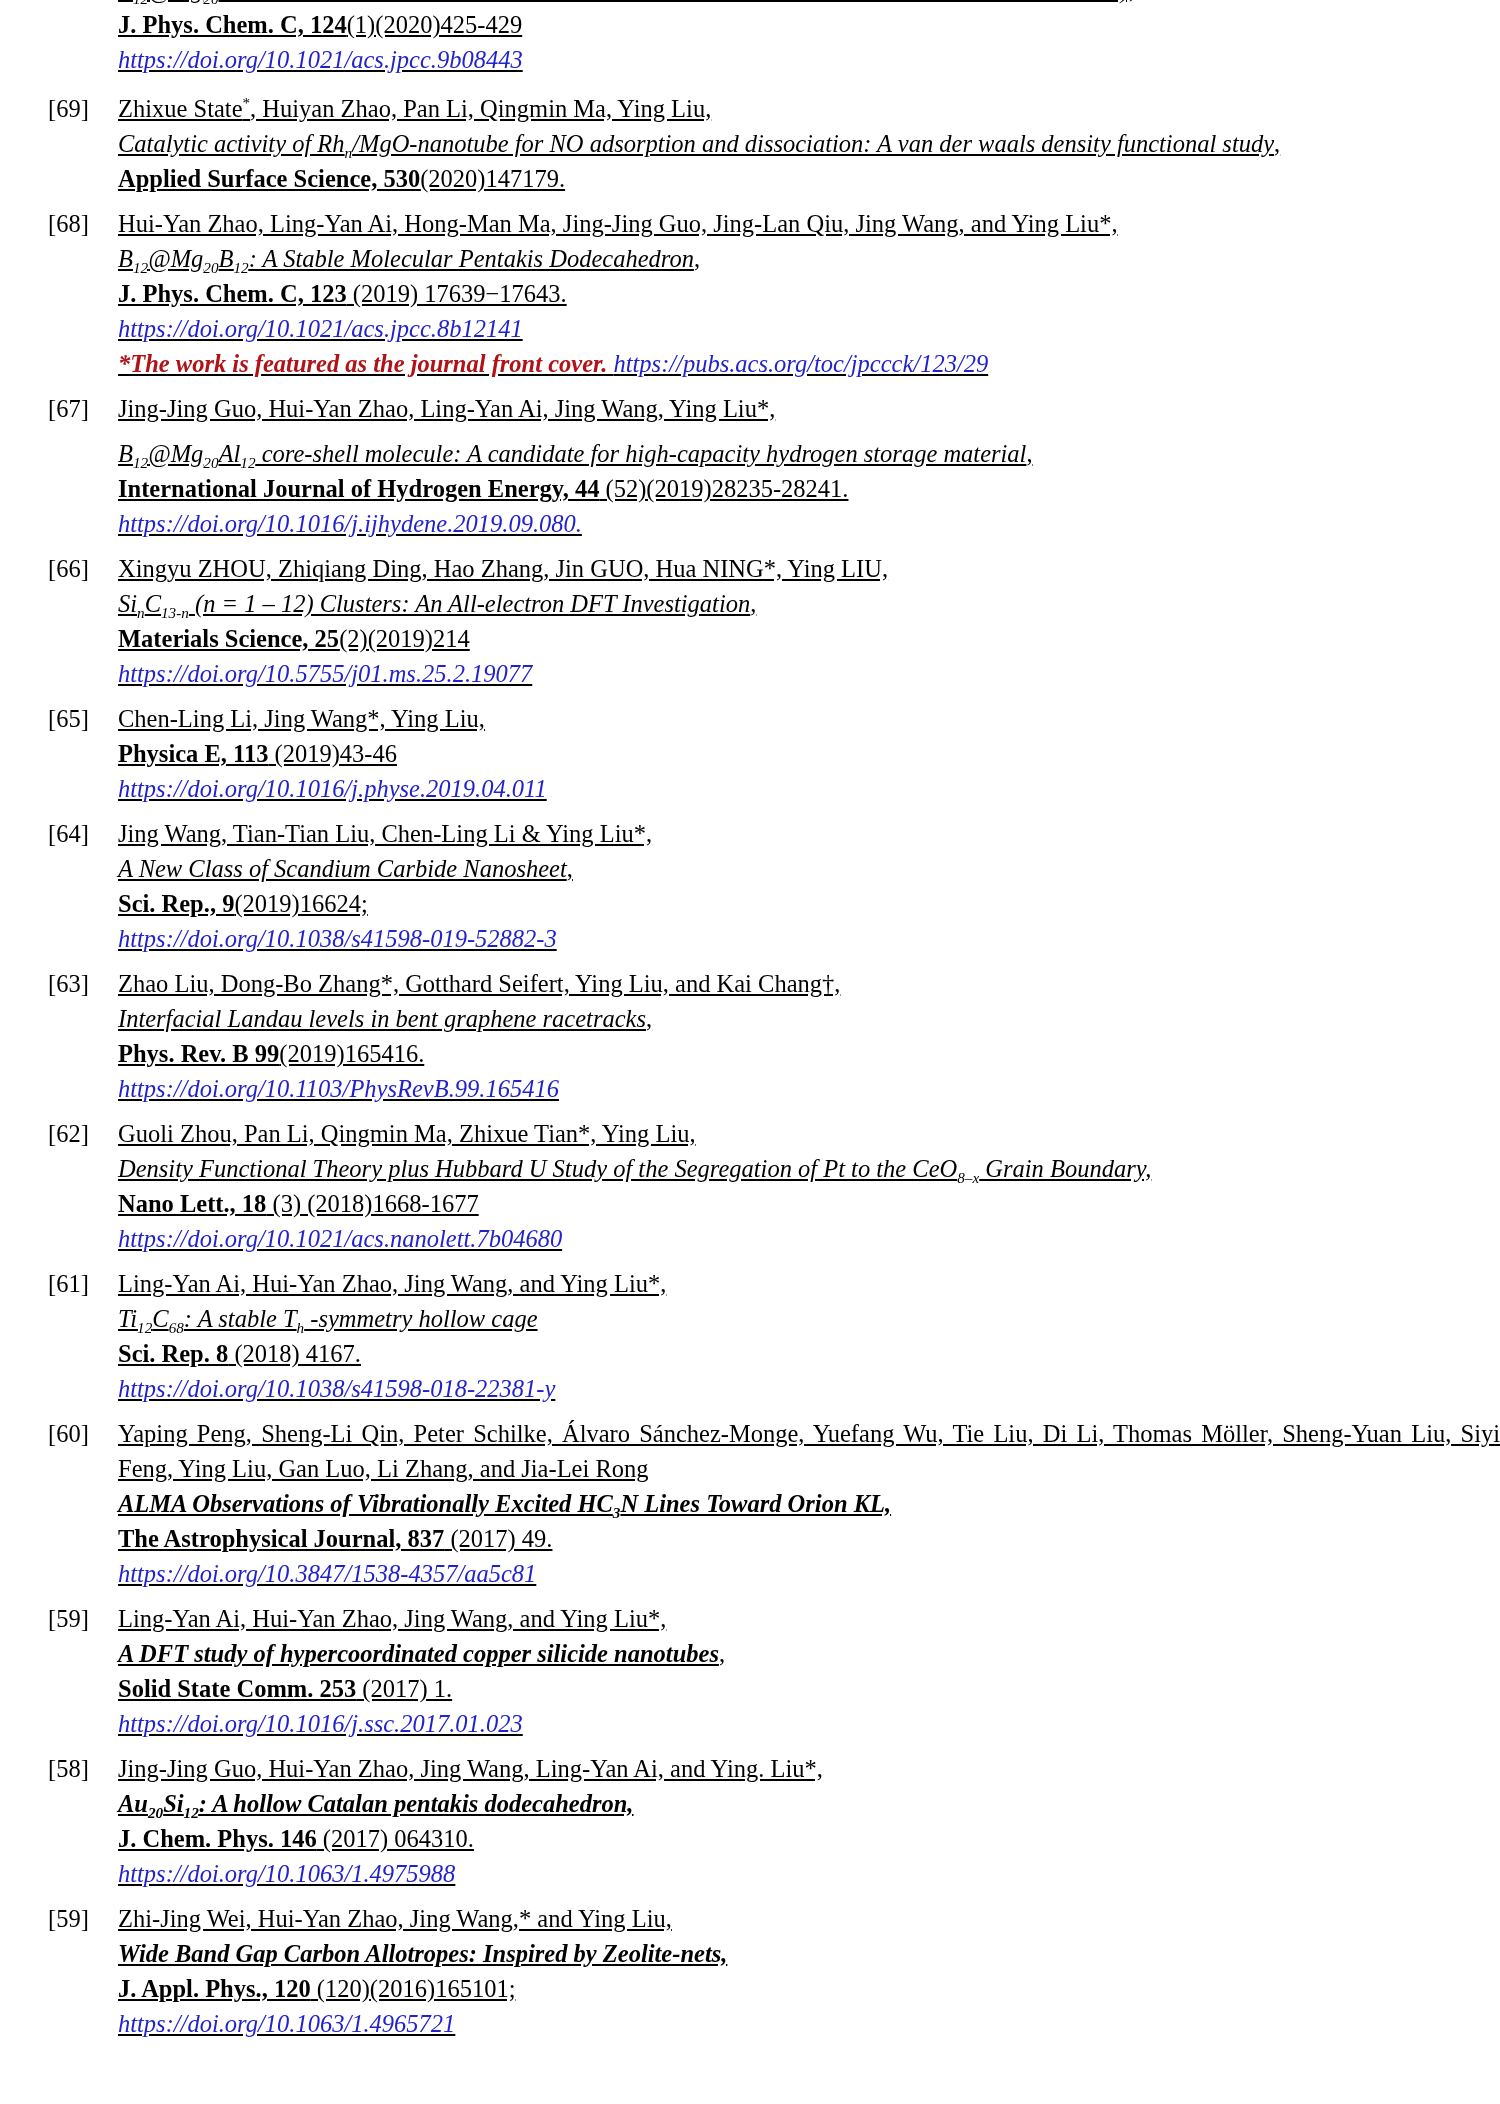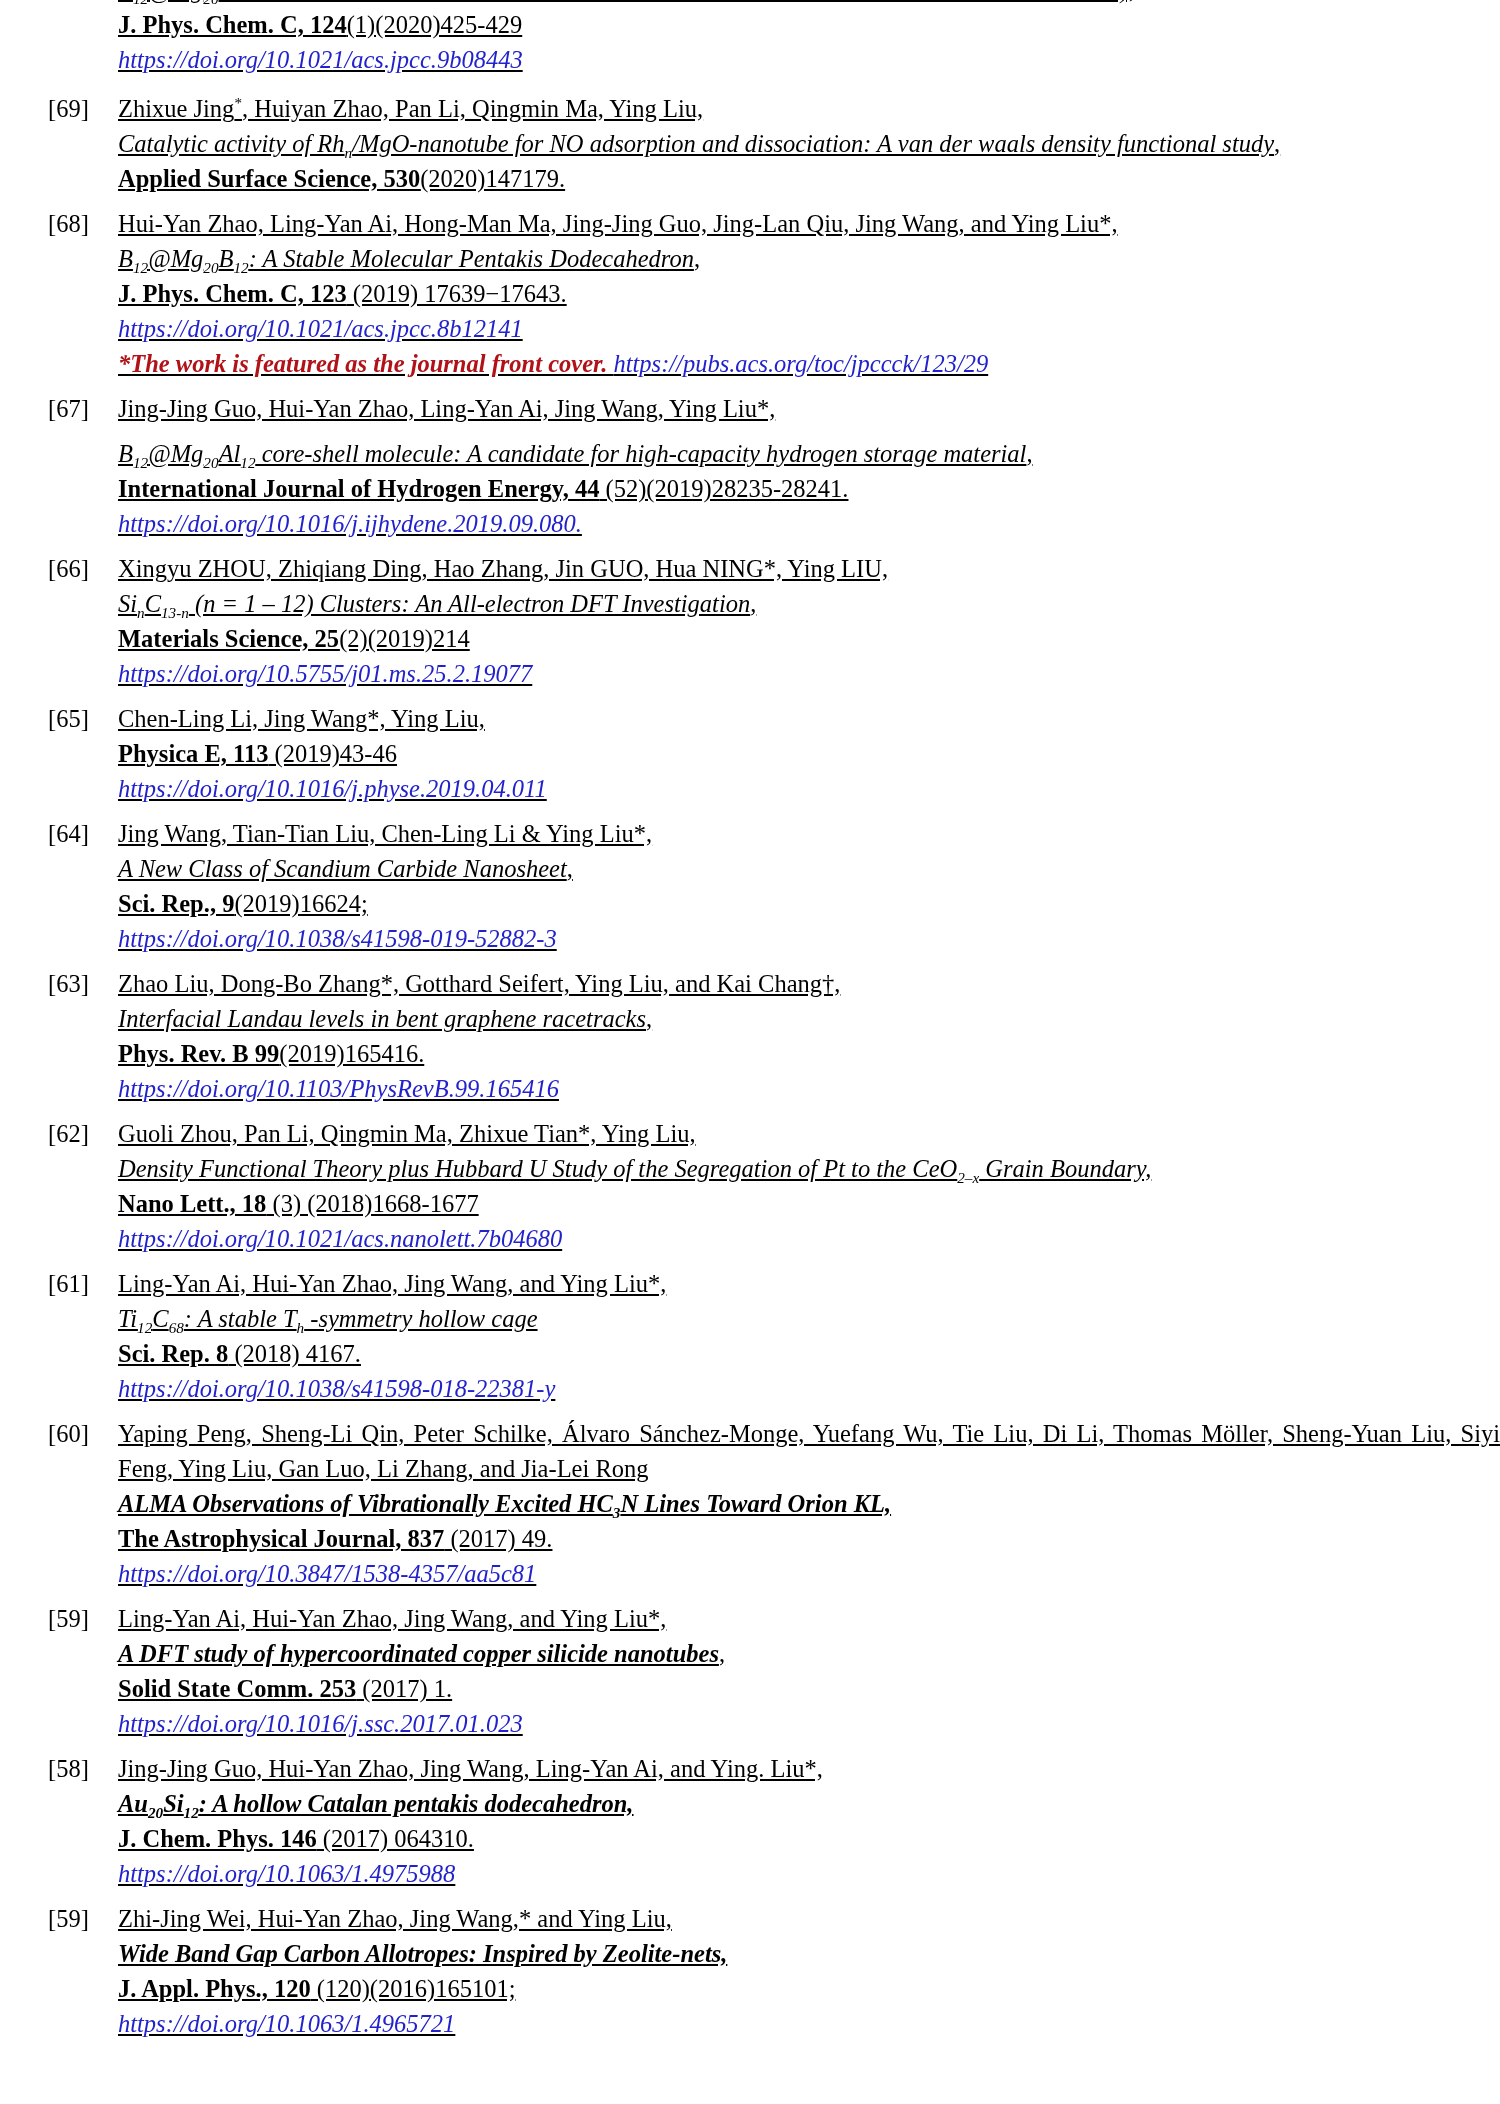--- a/index.html
+++ b/index.html
@@ -70,21 +70,21 @@
       <div class="ref"></div>
       <div class="body">
         <div class="line title-partial"><span class="i">B</span><sub class="i">12</sub><span class="i">@Mg</span><sub class="i">20</sub><span class="i">: A Stable Molecular Pentakis Dodecahedron-like Structure Based on Icosahedral Molecule),</span></div>
         <div class="line journal"><span class="b">J. Phys. Chem. C, 124</span><span>(1)(2020)425-429</span></div>
         <div class="line doi-line"><span class="i link">https://doi.org/10.1021/acs.jpcc.9b08443</span></div>
       </div>
     </div>
     <div class="entry">
       <div class="ref">[69]</div>
       <div class="body">
-        <div class="line authors"><span>Zhixue Jing</span><sup>*</sup><span>, Huiyan Zhao, Pan Li, Qingmin Ma, Ying Liu,</span></div>
+        <div class="line authors"><span>Zhixue State</span><sup>*</sup><span>, Huiyan Zhao, Pan Li, Qingmin Ma, Ying Liu,</span></div>
         <div class="line title"><span class="i">Catalytic activity of Rh</span><sub class="i">n</sub><span class="i">/MgO-nanotube for NO adsorption and dissociation: A van der waals density functional study</span><span>,</span></div>
         <div class="line journal"><span class="b">Applied Surface Science, 530</span><span>(2020)147179.</span></div>
       </div>
     </div>
     <div class="entry">
       <div class="ref">[68]</div>
       <div class="body">
         <div class="line authors"><span>Hui-Yan Zhao, Ling-Yan Ai, Hong-Man Ma, Jing-Jing Guo, Jing-Lan Qiu, Jing Wang, and Ying Liu*,</span></div>
         <div class="line title"><span class="i">B</span><sub class="i">12</sub><span class="i">@Mg</span><sub class="i">20</sub><span class="i">B</span><sub class="i">12</sub><span class="i">: A Stable Molecular Pentakis Dodecahedron</span><span>,</span></div>
         <div class="line journal"><span class="b">J. Phys. Chem. C, 123</span><span> (2019) 17639−17643.</span></div>
@@ -134,21 +134,21 @@
         <div class="line authors"><span>Zhao Liu, Dong-Bo Zhang*, Gotthard Seifert, Ying Liu, and Kai Chang†,</span></div>
         <div class="line title"><span class="i">Interfacial Landau levels in bent graphene racetracks</span><span>,</span></div>
         <div class="line journal"><span class="b">Phys. Rev. B 99</span><span>(2019)165416.</span></div>
         <div class="line doi-line"><span class="i link">https://doi.org/10.1103/PhysRevB.99.165416</span></div>
       </div>
     </div>
     <div class="entry">
       <div class="ref">[62]</div>
       <div class="body">
         <div class="line authors"><span>Guoli Zhou, Pan Li, Qingmin Ma, Zhixue Tian*, Ying Liu,</span></div>
-        <div class="line title"><span class="i">Density Functional Theory plus Hubbard U Study of the Segregation of Pt to the CeO</span><sub class="i">2–x</sub><span class="i"> Grain Boundary,</span></div>
+        <div class="line title"><span class="i">Density Functional Theory plus Hubbard U Study of the Segregation of Pt to the CeO</span><sub class="i">8–x</sub><span class="i"> Grain Boundary,</span></div>
         <div class="line journal"><span class="b">Nano Lett., 18</span><span> (3) (2018)1668-1677</span></div>
         <div class="line doi-line"><span class="i link">https://doi.org/10.1021/acs.nanolett.7b04680</span></div>
       </div>
     </div>
     <div class="entry">
       <div class="ref">[61]</div>
       <div class="body">
         <div class="line authors"><span>Ling-Yan Ai, Hui-Yan Zhao, Jing Wang, and Ying Liu*,</span></div>
         <div class="line title"><span class="i">Ti</span><sub class="i">12</sub><span class="i">C</span><sub class="i">68</sub><span class="i">: A stable T</span><sub class="i">h</sub><span class="i"> -symmetry hollow cage</span></div>
         <div class="line journal"><span class="b">Sci. Rep. 8</span><span> (2018) 4167.</span></div>

